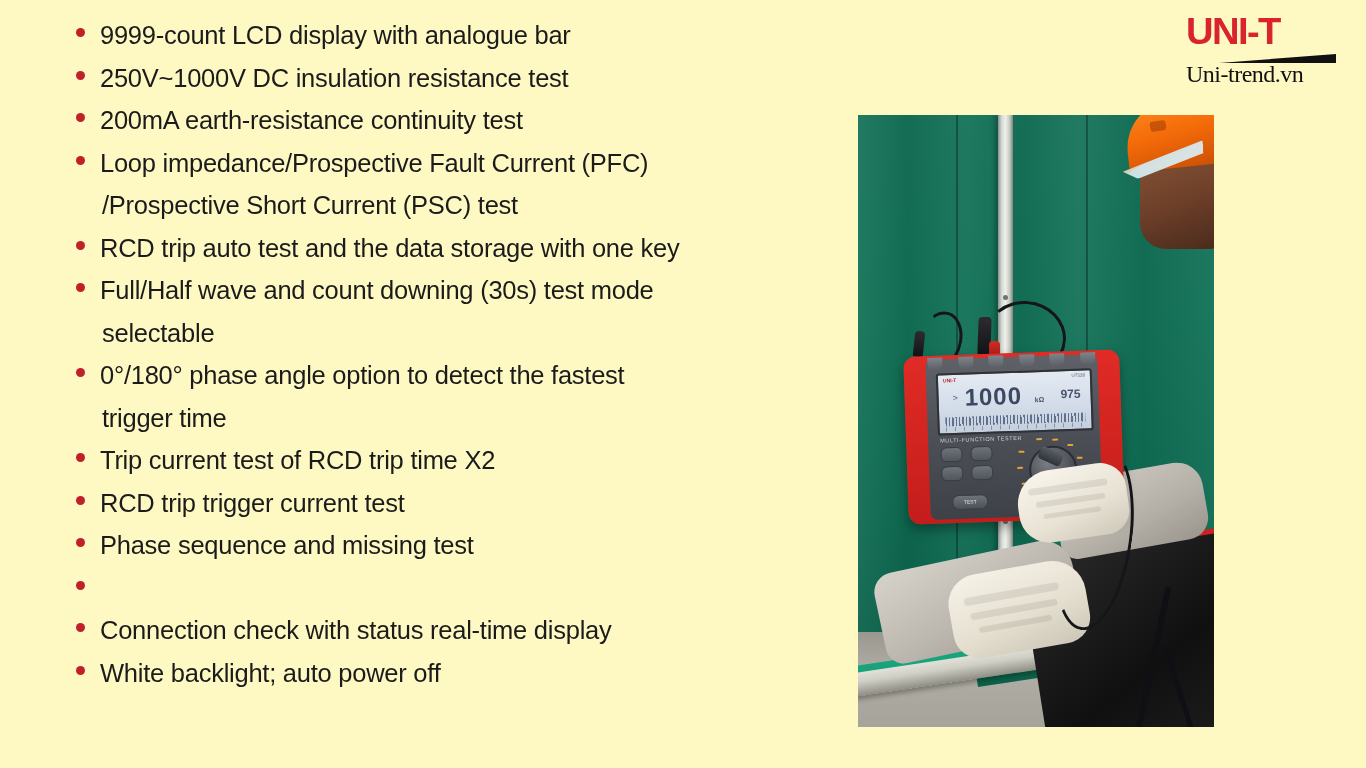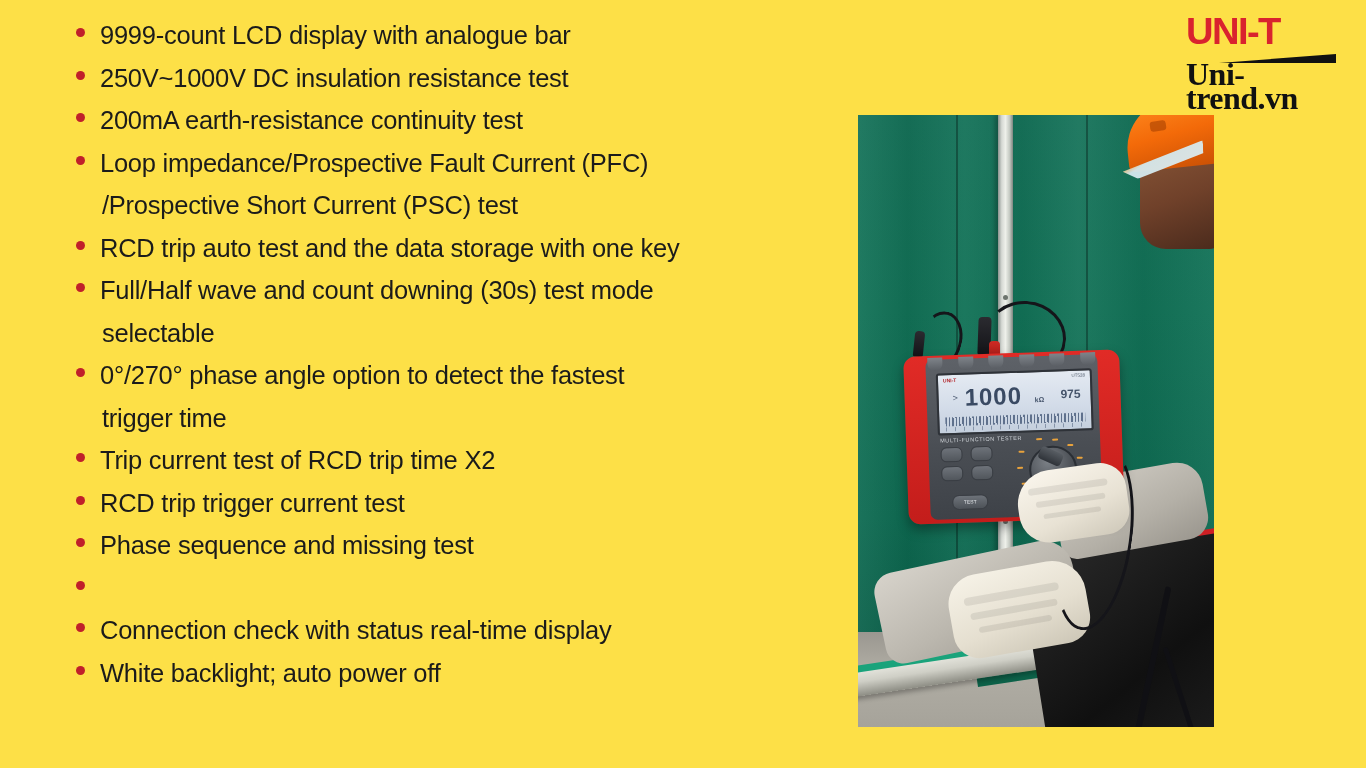--- a/index.html
+++ b/index.html
@@ -11,21 +11,21 @@
   body {
     width: 1366px;
     height: 768px;
     overflow: hidden;
     font-family: "Liberation Sans", sans-serif;
     position: relative;
   }
   .slide {
     position: absolute;
     inset: 0;
-    background: #fde047;
+    background: #fef9c3;
   }
 
   
   .features {
     position: absolute;
     left: 76px;
     top: 14px;
     width: 790px;
   }
   .feature-row {
@@ -99,22 +99,22 @@
     width: 150px;
     height: 9px;
     background: #111111;
     clip-path: polygon(22% 100%, 100% 0%, 100% 100%, 0% 100%);
   }
   .logo-sub {
     position: absolute;
     left: 0;
     top: 44px;
     font-family: "Liberation Serif", serif;
-    font-weight: bold;
-    font-size: 32px;
+    font-weight: normal;
+    font-size: 24px;
     color: #111111;
     line-height: 24px;
     letter-spacing: -0.5px;
   }
 
   
   .photo {
     position: absolute;
     left: 858px;
     top: 115px;
@@ -639,21 +639,21 @@
           <i class="bullet-dot"></i>
         </span>
       <span class="feature-text">Full/Half wave and count downing (30s) test mode</span>
     </div>
     <div class="feature-sub">selectable</div>
 
     <div class="feature-row">
       <span class="bullet-cell">
           <i class="bullet-dot"></i>
         </span>
-      <span class="feature-text">0°/270° phase angle option to detect the fastest</span>
+      <span class="feature-text">0°/180° phase angle option to detect the fastest</span>
     </div>
     <div class="feature-sub">trigger time</div>
 
     <div class="feature-row">
       <span class="bullet-cell">
           <i class="bullet-dot"></i>
         </span>
       <span class="feature-text">Trip current test of RCD trip time X2</span>
     </div>
 

